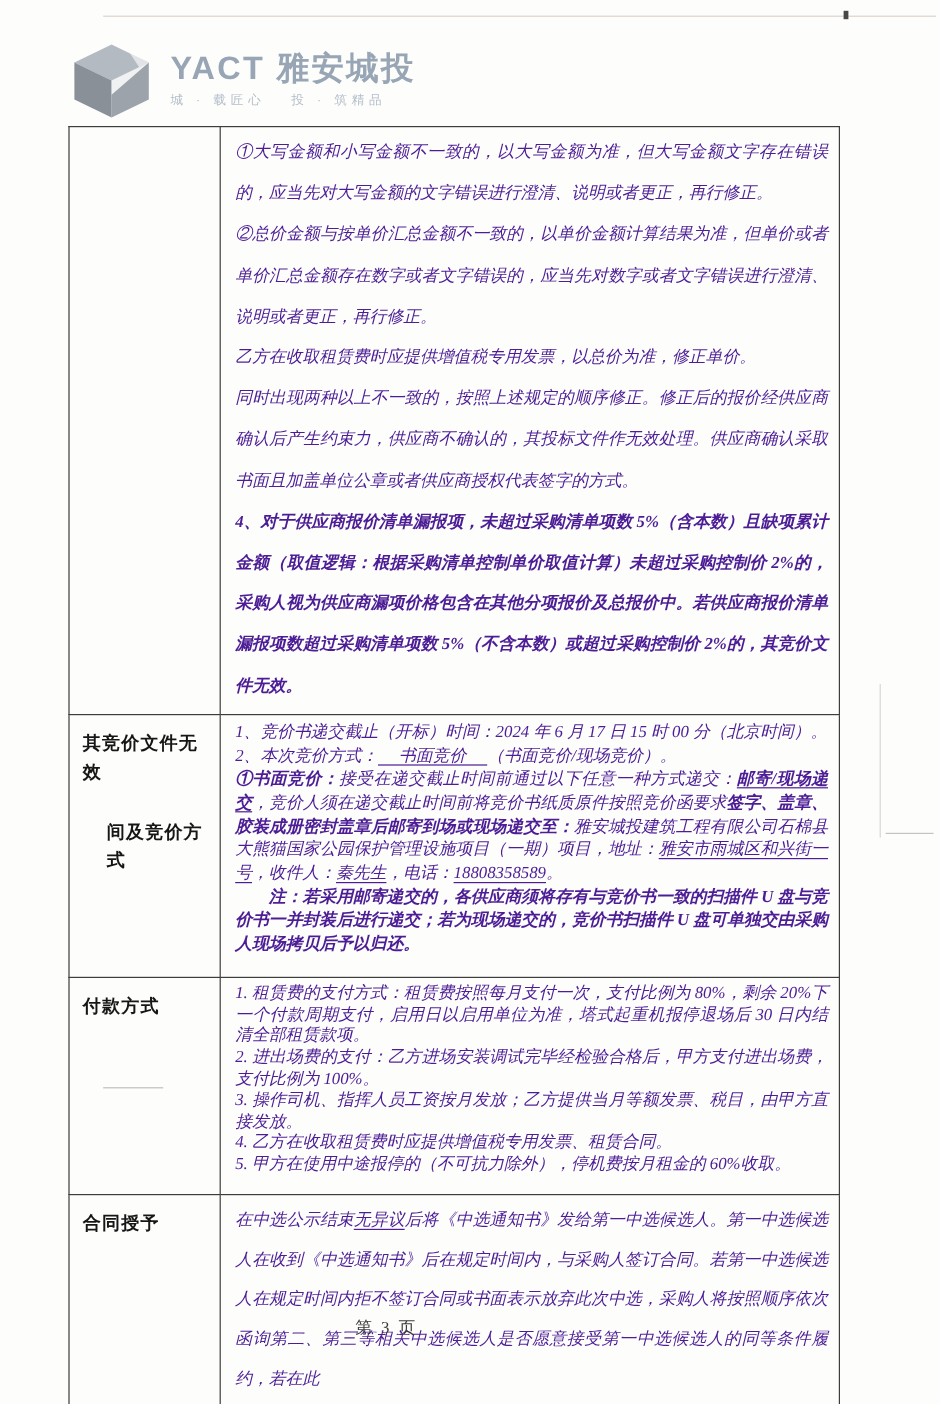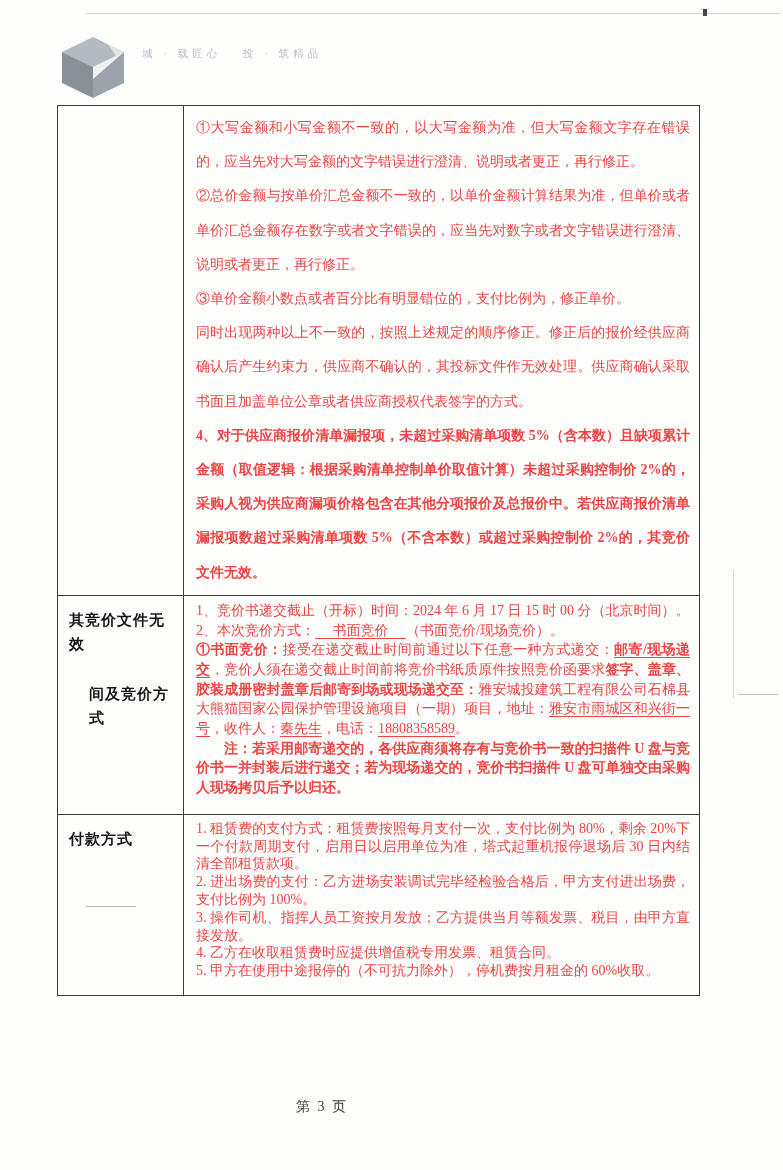--- a/index.html
+++ b/index.html
@@ -53,21 +53,21 @@
   }
   .row-header-line{line-height:24px;}
   .row-header-line + .row-header-line{margin-top:26px;padding-left:20px;}
   td.content-cell{padding:5px 9px 5px 12px;}
 
   .density-loose1 .paragraph{font-size:14px;line-height:34.2px;}
   .density-tight  .paragraph{font-size:14px;line-height:19.7px;}
   .density-tighter .paragraph{font-size:14px;line-height:17.8px;}
   .density-loose2 .paragraph{font-size:14px;line-height:33px;}
 
-  .paragraph{color:#ef4444;text-align:justify;}
+  .paragraph{color:#4c1d95;text-align:justify;font-style:italic;}
   .paragraph.indent{text-indent:2em;}
   .b{font-weight:700;}
   .u{text-decoration:underline;text-underline-offset:3px;}
 
   
   tr.r0 td{height:450px;}
   tr.r1 td{height:198px;}
   tr.r2 td{height:160px;}
   tr.r3 td{height:128px;}
 
@@ -90,32 +90,33 @@
 
   <div class="logo">
     <svg class="logo-cube" viewBox="0 0 70 66" xmlns="http://www.w3.org/2000/svg">
       <polygon points="35,3 66,18 35,33 4,18" fill="#b4bac1"></polygon>
       <polygon points="4,18 35,33 35,64 4,49" fill="#8a9098"></polygon>
       <polygon points="66,18 66,49 35,64 35,33" fill="#9ca3ab"></polygon>
       <polygon points="66,18 35,33 35,45" fill="#ffffff" opacity="0.85"></polygon>
       <polygon points="50,10 66,18 58,22" fill="#ffffff" opacity="0.6"></polygon>
     </svg>
     <div class="logo-text">
+      <div class="logo-brand">YACT 雅安城投</div>
       <div class="logo-tagline">城 · 载匠心　 投 · 筑精品</div>
     </div>
   </div>
 
   <table class="doc">
     <tbody>
         <tr class="r0">
           <td class="header-cell"></td>
           <td class="content-cell density-loose1">
             <div class="paragraph"><span>①大写金额和小写金额不一致的，以大写金额为准，但大写金额文字存在错误的，应当先对大写金额的文字错误进行澄清、说明或者更正，再行修正。</span></div>
             <div class="paragraph"><span>②总价金额与按单价汇总金额不一致的，以单价金额计算结果为准，但单价或者单价汇总金额存在数字或者文字错误的，应当先对数字或者文字错误进行澄清、说明或者更正，再行修正。</span></div>
-            <div class="paragraph"><span>③单价金额小数点或者百分比有明显错位的，支付比例为，修正单价。</span></div>
+            <div class="paragraph"><span>乙方在收取租赁费时应提供增值税专用发票，以总价为准，修正单价。</span></div>
             <div class="paragraph"><span>同时出现两种以上不一致的，按照上述规定的顺序修正。修正后的报价经供应商确认后产生约束力，供应商不确认的，其投标文件作无效处理。供应商确认采取书面且加盖单位公章或者供应商授权代表签字的方式。</span></div>
             <div class="paragraph"><span class="b">4、对于供应商报价清单漏报项，未超过采购清单项数 5%（含本数）且缺项累计金额（取值逻辑：根据采购清单控制单价取值计算）未超过采购控制价 2%的，采购人视为供应商漏项价格包含在其他分项报价及总报价中。若供应商报价清单漏报项数超过采购清单项数 5%（不含本数）或超过采购控制价 2%的，其竞价文件无效。</span></div>
           </td>
         </tr>
         <tr class="r1">
           <td class="header-cell">
             <div class="row-header-line">其竞价文件无效</div>
             <div class="row-header-line">间及竞价方式</div>
           </td>
           <td class="content-cell density-tight">
@@ -130,18 +131,26 @@
             <div class="row-header-line">付款方式</div>
           </td>
           <td class="content-cell density-tighter">
             <div class="paragraph"><span>1. 租赁费的支付方式：租赁费按照每月支付一次，支付比例为 80%，剩余 20%下一个付款周期支付，启用日以启用单位为准，塔式起重机报停退场后 30 日内结清全部租赁款项。</span></div>
             <div class="paragraph"><span>2. 进出场费的支付：乙方进场安装调试完毕经检验合格后，甲方支付进出场费，支付比例为 100%。</span></div>
             <div class="paragraph"><span>3. 操作司机、指挥人员工资按月发放；乙方提供当月等额发票、税目，由甲方直接发放。</span></div>
             <div class="paragraph"><span>4. 乙方在收取租赁费时应提供增值税专用发票、租赁合同。</span></div>
             <div class="paragraph"><span>5.  甲方在使用中途报停的（不可抗力除外），停机费按月租金的 60%收取。</span></div>
           </td>
         </tr>
+        <tr class="r3">
+          <td class="header-cell">
+            <div class="row-header-line">合同授予</div>
+          </td>
+          <td class="content-cell density-loose2">
+            <div class="paragraph"><span>在中选公示结束</span><span class="u">无异议</span><span>后将《中选通知书》发给第一中选候选人。第一中选候选人在收到《中选通知书》后在规定时间内，与采购人签订合同。若第一中选候选人在规定时间内拒不签订合同或书面表示放弃此次中选，采购人将按照顺序依次函询第二、第三等相关中选候选人是否愿意接受第一中选候选人的同等条件履约，若在此</span></div>
+          </td>
+        </tr>
       </tbody>
   </table>
 
   <div class="footer">第 3 页</div>
 
 </div>
 
 </body></html>

